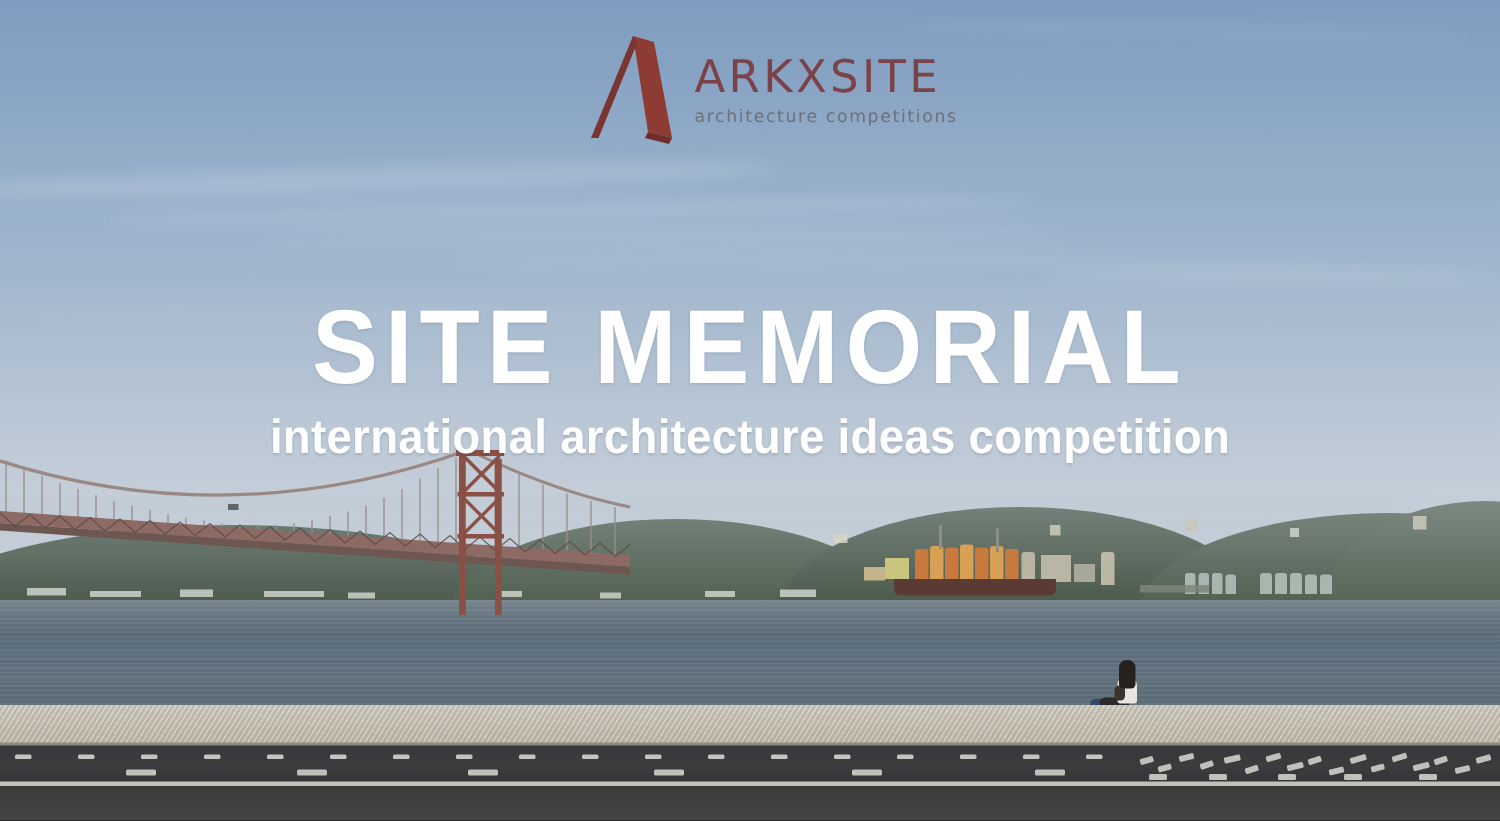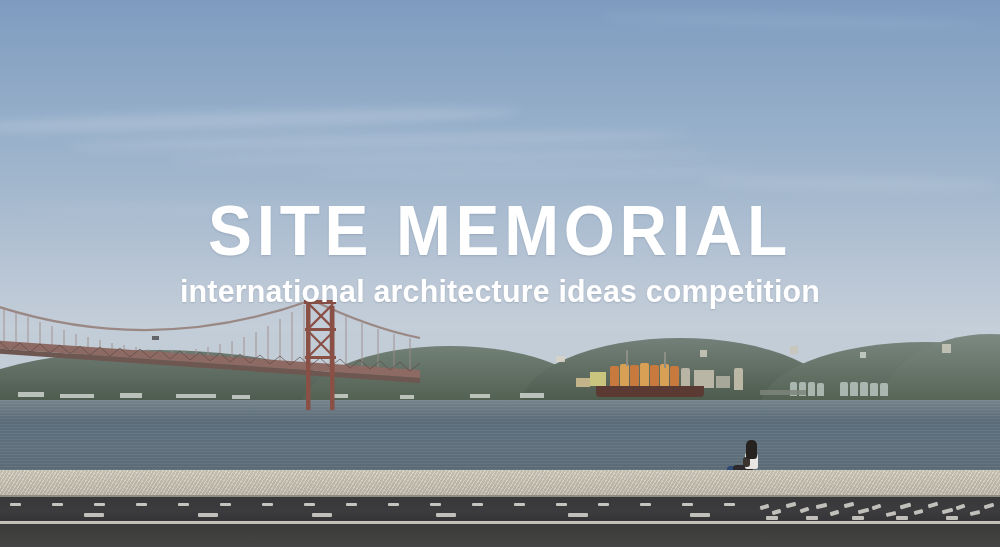--- a/index.html
+++ b/index.html
@@ -525,19 +525,33 @@
   <div class="chip" style="left:852px; top:516px; width:12px;"></div>
   <div class="chip" style="left:896px; top:516px; width:12px;"></div>
   <div class="chip" style="left:946px; top:516px; width:12px;"></div>
 
   <div class="road-line"></div>
   <div class="road-grit"></div>
   <div class="road-bottom"></div>
 
   <div class="overlay">
 
+    <div class="logo-block">
+      <svg class="logo-mark" viewBox="0 0 62 76">
+
+        <path d="M 30 2 L 44 6 L 56 70 L 40 66 Z" fill="#8d3b33"></path>
+
+        <path d="M 30 2 L 33 6 L 7 70 L 2 70 Z" fill="#7c3430"></path>
+
+        <path d="M 40 66 L 56 70 L 54 74 L 38 70 Z" fill="#6e2d2a"></path>
+      </svg>
+      <div class="logo-words">
+        <div class="logo-name">ARKXSITE</div>
+        <div class="logo-tag">architecture competitions</div>
+      </div>
+    </div>
 
     <div class="headline">SITE MEMORIAL</div>
     <div class="subhead">international architecture ideas competition</div>
 
   </div>
 
 </div>
 
 </body></html>

